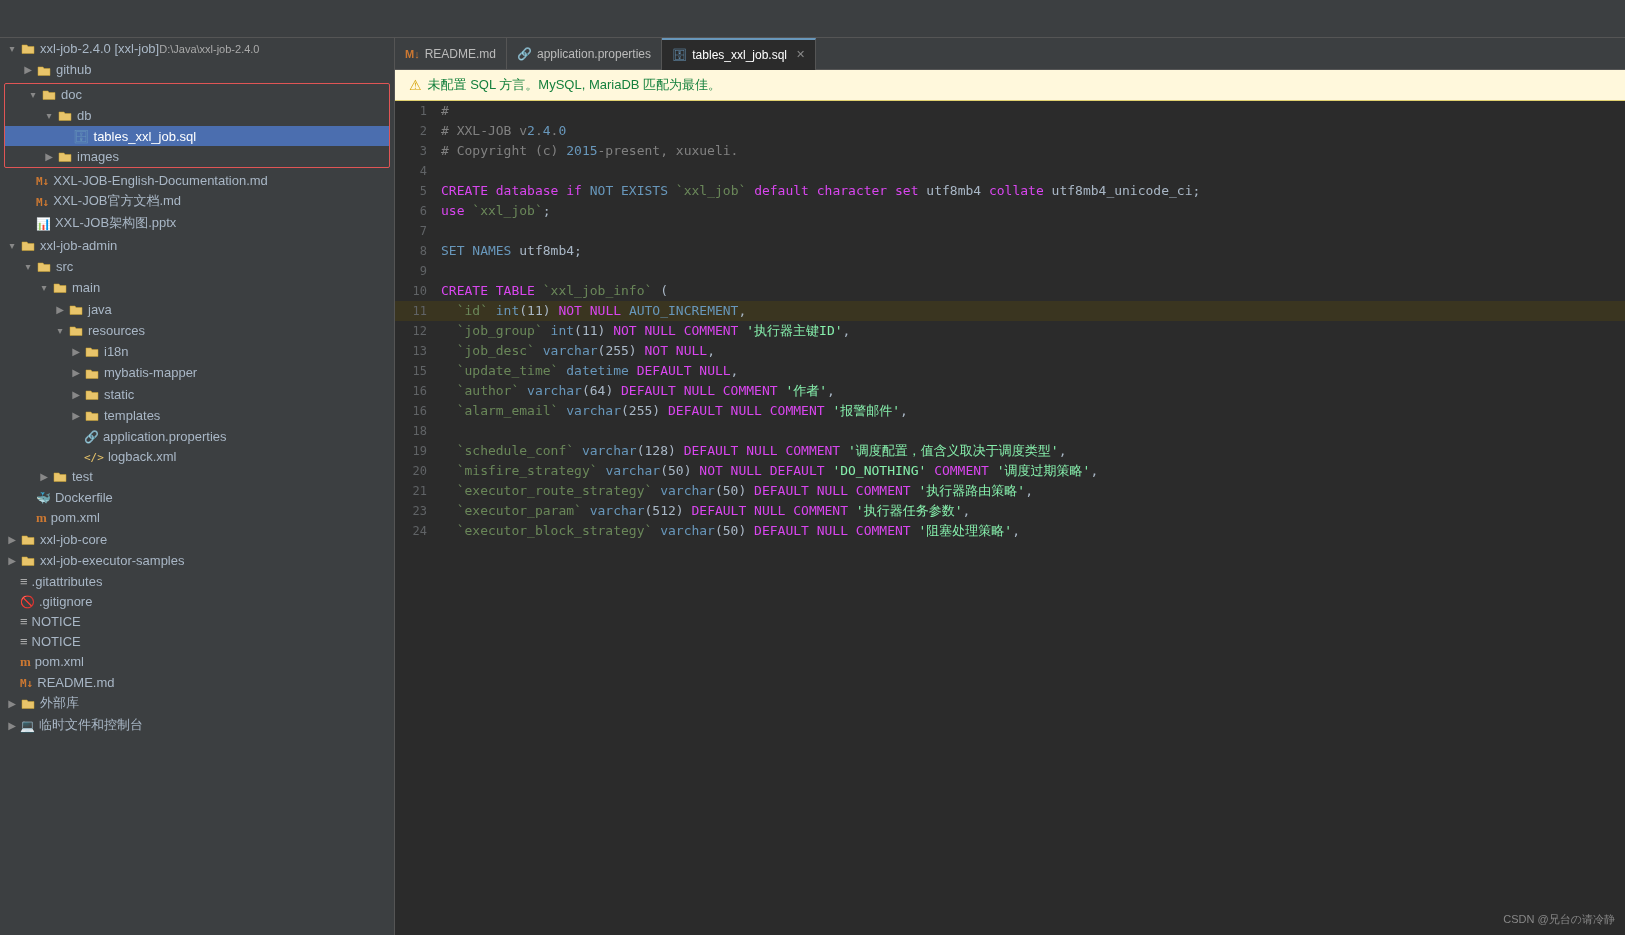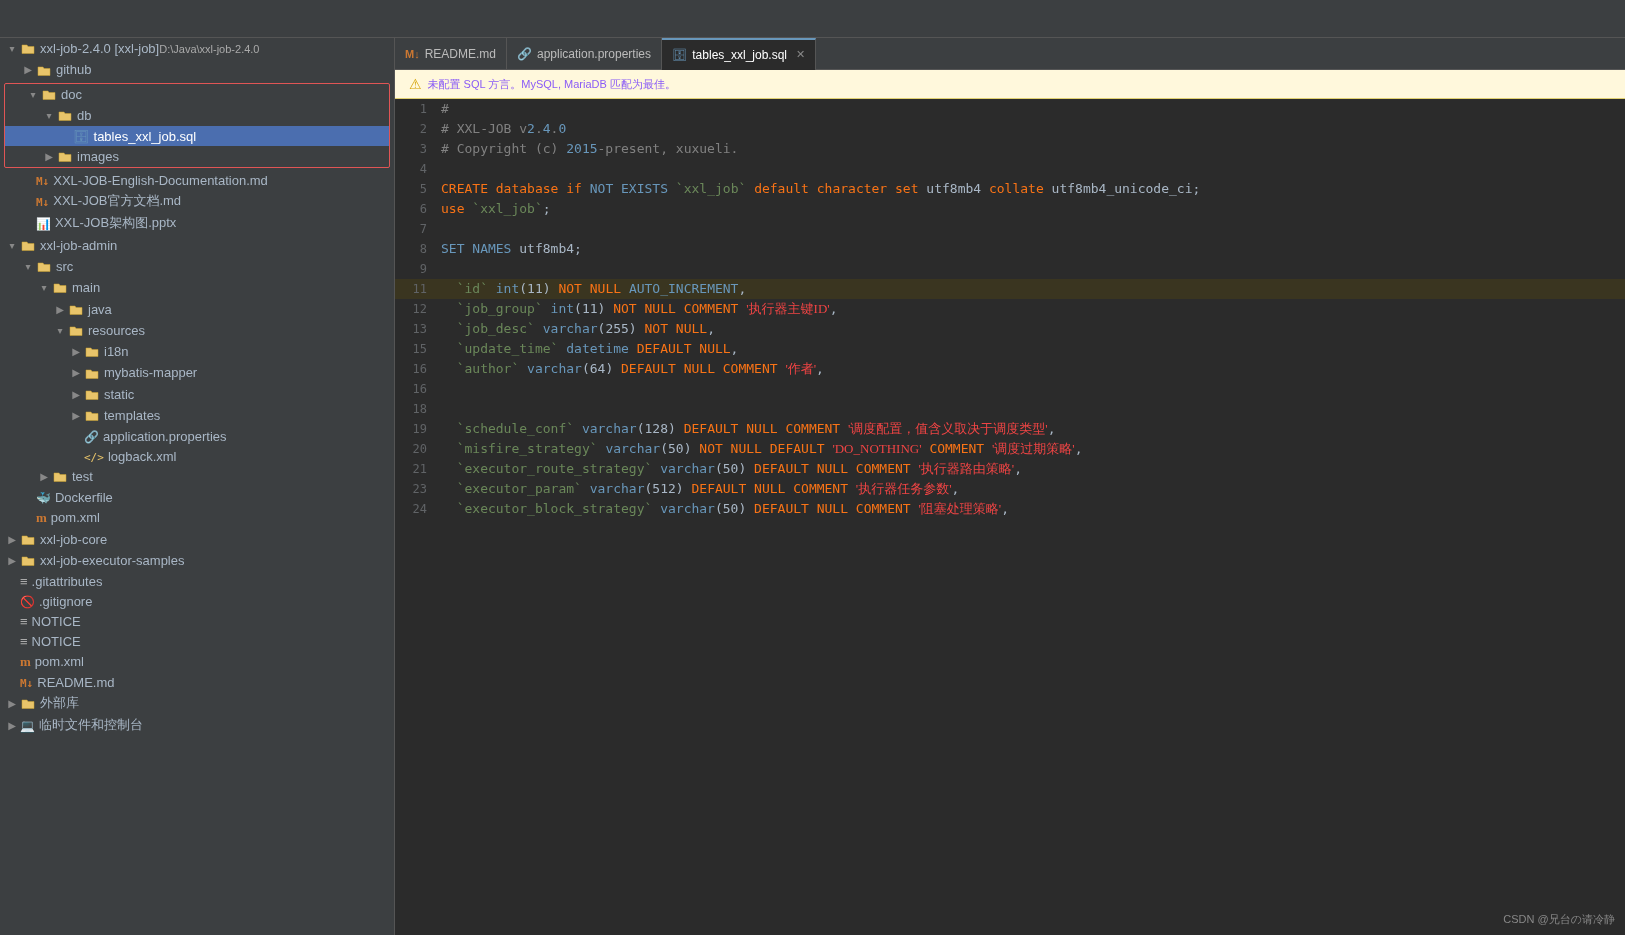--- a/index.html
+++ b/index.html
@@ -40,25 +40,25 @@
     .warning-icon { color: #d4a000; font-size: 14px; }
 
     
     .code-editor { flex: 1; overflow-y: auto; overflow-x: auto; background: #2b2b2b; padding: 0; }
     .code-line { display: flex; align-items: flex-start; min-height: 20px; line-height: 20px; }
     .code-line.highlighted-line { background: #3a3520; }
     .line-num { width: 42px; text-align: right; padding-right: 10px; color: #606366; font-size: 12px; font-family: 'Consolas', monospace; flex-shrink: 0; user-select: none; }
     .line-content { font-family: 'Consolas', monospace; font-size: 13px; white-space: pre; color: #a9b7c6; padding-left: 4px; }
 
     
-    .kw { color: #f97316; }
+    .kw { color: #d946ef; }
     .str { color: #6a8759; } 
     .cmt { color: #808080; } 
     .blue-kw { color: #6897bb; }
-    .green-str { color: #ef4444; font-family: Liberation Serif, serif; }
+    .green-str { color: #86efac; }
 
     
     .watermark { position: fixed; bottom: 8px; right: 10px; color: #888; font-size: 11px; }
 
     
     ::-webkit-scrollbar { width: 8px; height: 8px; }
     ::-webkit-scrollbar-track { background: #3c3f41; }
     ::-webkit-scrollbar-thumb { background: #5a5a5a; border-radius: 4px; }
   </style>
 </head>
@@ -293,21 +293,21 @@
         </div>
         <div class="tab active">
           <span style="font-size: 12px;"><span style="color:#6897bb;">🗄</span></span>
           <span style="color: rgb(255, 255, 255);">tables_xxl_job.sql</span>
           <span class="tab-close">✕</span>
         </div>
       </div>
 
     <div class="warning-bar">
       <span class="warning-icon">⚠</span>
-      <span style="color:#8b5cf6; font-size:11px;">未配置 SQL 方言。MySQL, MariaDB 匹配为最佳。</span>
+      <span style="color:#15803d; font-size:13px;">未配置 SQL 方言。MySQL, MariaDB 匹配为最佳。</span>
     </div>
 
     <div class="code-editor" id="code-container">
         <div class="code-line">
           <span class="line-num">1</span>
           <span class="line-content"><span class="cmt">#</span></span>
         </div>
         <div class="code-line">
           <span class="line-num">2</span>
           <span class="line-content"><span class="cmt"># XXL-JOB v<span class="blue-kw">2</span>.<span class="blue-kw">4</span>.<span class="blue-kw">0</span></span></span>
@@ -332,20 +332,24 @@
           <span class="line-num">7</span>
           <span class="line-content"></span>
         </div>
         <div class="code-line">
           <span class="line-num">8</span>
           <span class="line-content"><span class="blue-kw">SET NAMES</span> utf8mb4;</span>
         </div>
         <div class="code-line">
           <span class="line-num">9</span>
           <span class="line-content"></span>
+        </div>
+        <div class="code-line">
+          <span class="line-num">10</span>
+          <span class="line-content"><span class="kw">CREATE</span> <span class="kw">TABLE</span> <span class="str">`xxl_job_info`</span> (</span>
         </div>
         <div class="code-line highlighted-line">
           <span class="line-num">11</span>
           <span class="line-content">  <span class="str">`id`</span> <span class="blue-kw">int</span>(11) <span class="kw">NOT NULL</span> <span class="blue-kw">AUTO_INCREMENT</span>,</span>
         </div>
         <div class="code-line">
           <span class="line-num">12</span>
           <span class="line-content">  <span class="str">`job_group`</span> <span class="blue-kw">int</span>(11) <span class="kw">NOT NULL</span> <span class="kw">COMMENT</span> <span class="green-str">'执行器主键ID'</span>,</span>
         </div>
         <div class="code-line">
@@ -355,20 +359,21 @@
         <div class="code-line">
           <span class="line-num">15</span>
           <span class="line-content">  <span class="str">`update_time`</span> <span class="blue-kw">datetime</span> <span class="kw">DEFAULT NULL</span>,</span>
         </div>
         <div class="code-line">
           <span class="line-num">16</span>
           <span class="line-content">  <span class="str">`author`</span> <span class="blue-kw">varchar</span>(64) <span class="kw">DEFAULT NULL</span> <span class="kw">COMMENT</span> <span class="green-str">'作者'</span>,</span>
         </div>
         <div class="code-line">
           <span class="line-num">16</span>
+          <span class="line-content">  <span class="str">`alarm_email`</span> <span class="blue-kw">varchar</span>(255) <span class="kw">DEFAULT NULL</span> <span class="kw">COMMENT</span> <span class="green-str">'报警邮件'</span>,</span>
         </div>
         <div class="code-line">
           <span class="line-num">18</span>
         </div>
         <div class="code-line">
           <span class="line-num">19</span>
           <span class="line-content">  <span class="str">`schedule_conf`</span> <span class="blue-kw">varchar</span>(128) <span class="kw">DEFAULT NULL</span> <span class="kw">COMMENT</span> <span class="green-str">'调度配置，值含义取决于调度类型'</span>,</span>
         </div>
         <div class="code-line">
           <span class="line-num">20</span>

